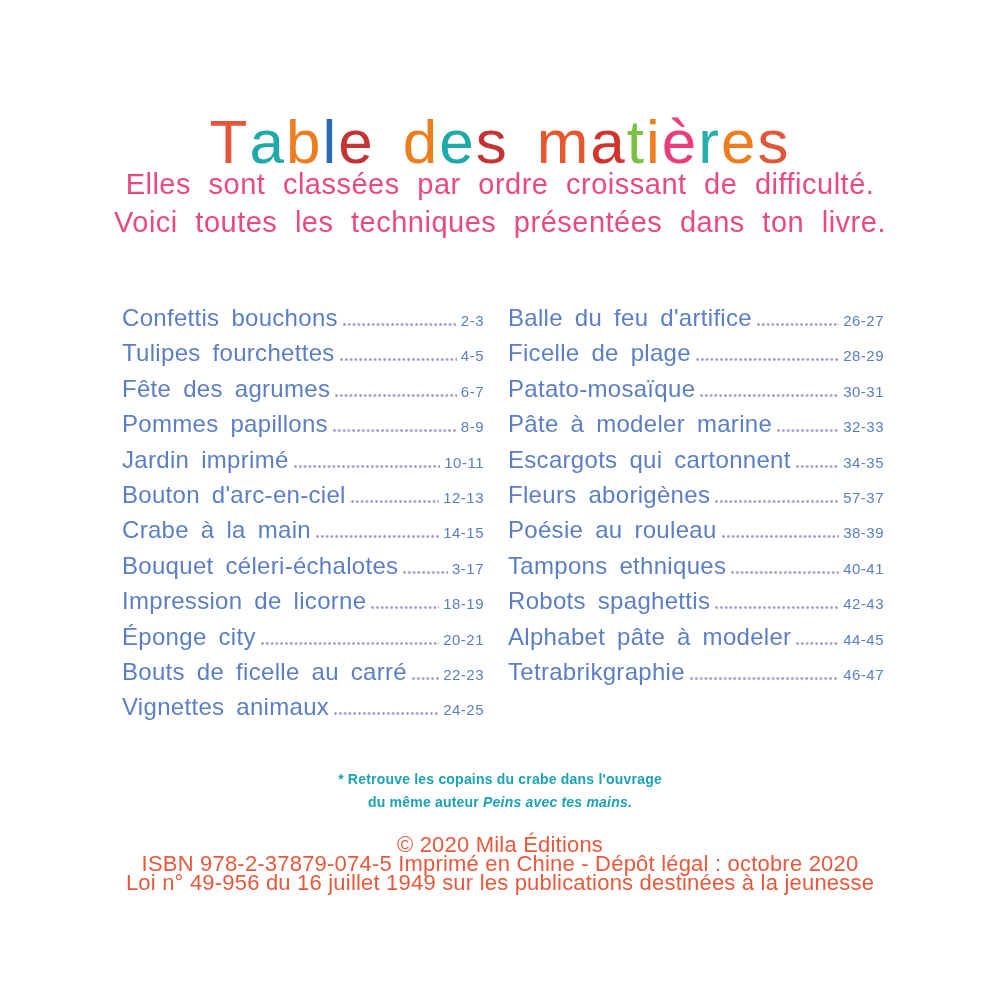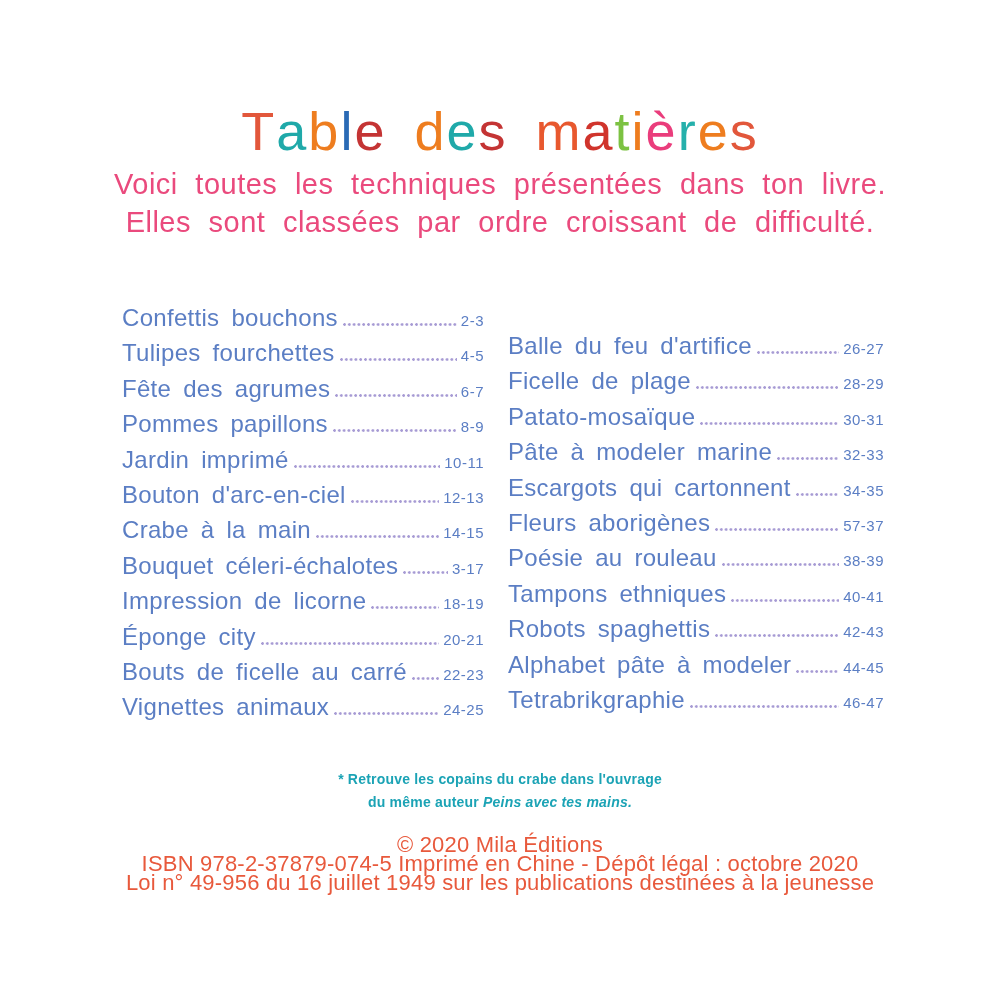--- a/index.html
+++ b/index.html
@@ -2,37 +2,37 @@
 <html style="--subtitle-color: #ea4a7d; --toc-color: #5b7ec4; --leader-color: #a79bd4; --footnote-color: #1ba3b5; --copyright-color: #e8593c;"><head>
 <meta charset="utf-8">
 <style>
   html,body{margin:0;padding:0;background:#ffffff;}
   .page{
     position:relative;width:1000px;height:1000px;background:#ffffff;overflow:hidden;
     font-family:"Liberation Sans",sans-serif;
   }
   .title{
     position:absolute;top:64px;left:0;width:1000px;text-align:center;
-    font-size:54px;font-weight:400;letter-spacing:2px;white-space:nowrap;
+    font-size:62px;font-weight:400;letter-spacing:2px;white-space:nowrap;
   }
   .title .letter{display:inline-block;}
   .title .space{display:inline-block;width:28px;}
   .subtitle{
     position:absolute;top:165px;left:0;width:1000px;text-align:center;
     font-size:29px;line-height:38px;letter-spacing:0.5px;word-spacing:9px;
     color:var(--subtitle-color);
   }
   .toc{
     position:absolute;top:300px;left:122px;width:762px;
     display:flex;justify-content:space-between;
     color:var(--toc-color);
   }
   .col{display:flex;flex-direction:column;}
   .col-left{width:362px;}
-  .col-right{width:376px;margin-top:28px;}
+  .col-right{width:376px;}
   .toc-row{
     display:flex;align-items:baseline;height:35.4px;line-height:35.4px;
     font-size:24px;letter-spacing:0.3px;word-spacing:5px;white-space:nowrap;
   }
   .toc-label{flex:0 0 auto;}
   .leader{
     flex:1 1 auto;min-width:10px;height:3px;margin:0 4px 0 5px;
     background-image:radial-gradient(circle at 1.5px 1.5px, var(--leader-color) 1.15px, transparent 1.55px);
     background-size:4.8px 3px;background-repeat:repeat-x;
   }
@@ -49,22 +49,22 @@
   }
 </style>
 </head>
 <body>
 
 <div class="page">
 
   <h1 class="title" id="title"><span class="letter" style="color: rgb(226, 87, 59);">T</span><span class="letter" style="color: rgb(31, 169, 169);">a</span><span class="letter" style="color: rgb(238, 125, 31);">b</span><span class="letter" style="color: rgb(42, 106, 181);">l</span><span class="letter" style="color: rgb(196, 52, 52);">e</span><span class="space"></span><span class="letter" style="color: rgb(238, 125, 31);">d</span><span class="letter" style="color: rgb(31, 169, 169);">e</span><span class="letter" style="color: rgb(196, 52, 52);">s</span><span class="space"></span><span class="letter" style="color: rgb(232, 88, 46);">m</span><span class="letter" style="color: rgb(208, 52, 44);">a</span><span class="letter" style="color: rgb(124, 194, 66);">t</span><span class="letter" style="color: rgb(238, 125, 31);">i</span><span class="letter" style="color: rgb(234, 61, 124);">è</span><span class="letter" style="color: rgb(37, 176, 171);">r</span><span class="letter" style="color: rgb(238, 125, 31);">e</span><span class="letter" style="color: rgb(226, 87, 59);">s</span></h1>
 
   <div class="subtitle" id="subtitle">
+      <div>Elles sont classées par ordre croissant de difficulté.</div>
       <div>Voici toutes les techniques présentées dans ton livre.</div>
-      <div>Elles sont classées par ordre croissant de difficulté.</div>
     </div>
 
   <div class="toc">
     <div class="col col-left" id="col-0">
         <div class="toc-row">
           <span class="toc-label">Confettis bouchons</span>
           <span class="leader"></span>
           <span class="toc-pages">2-3</span>
         </div>
         <div class="toc-row">

